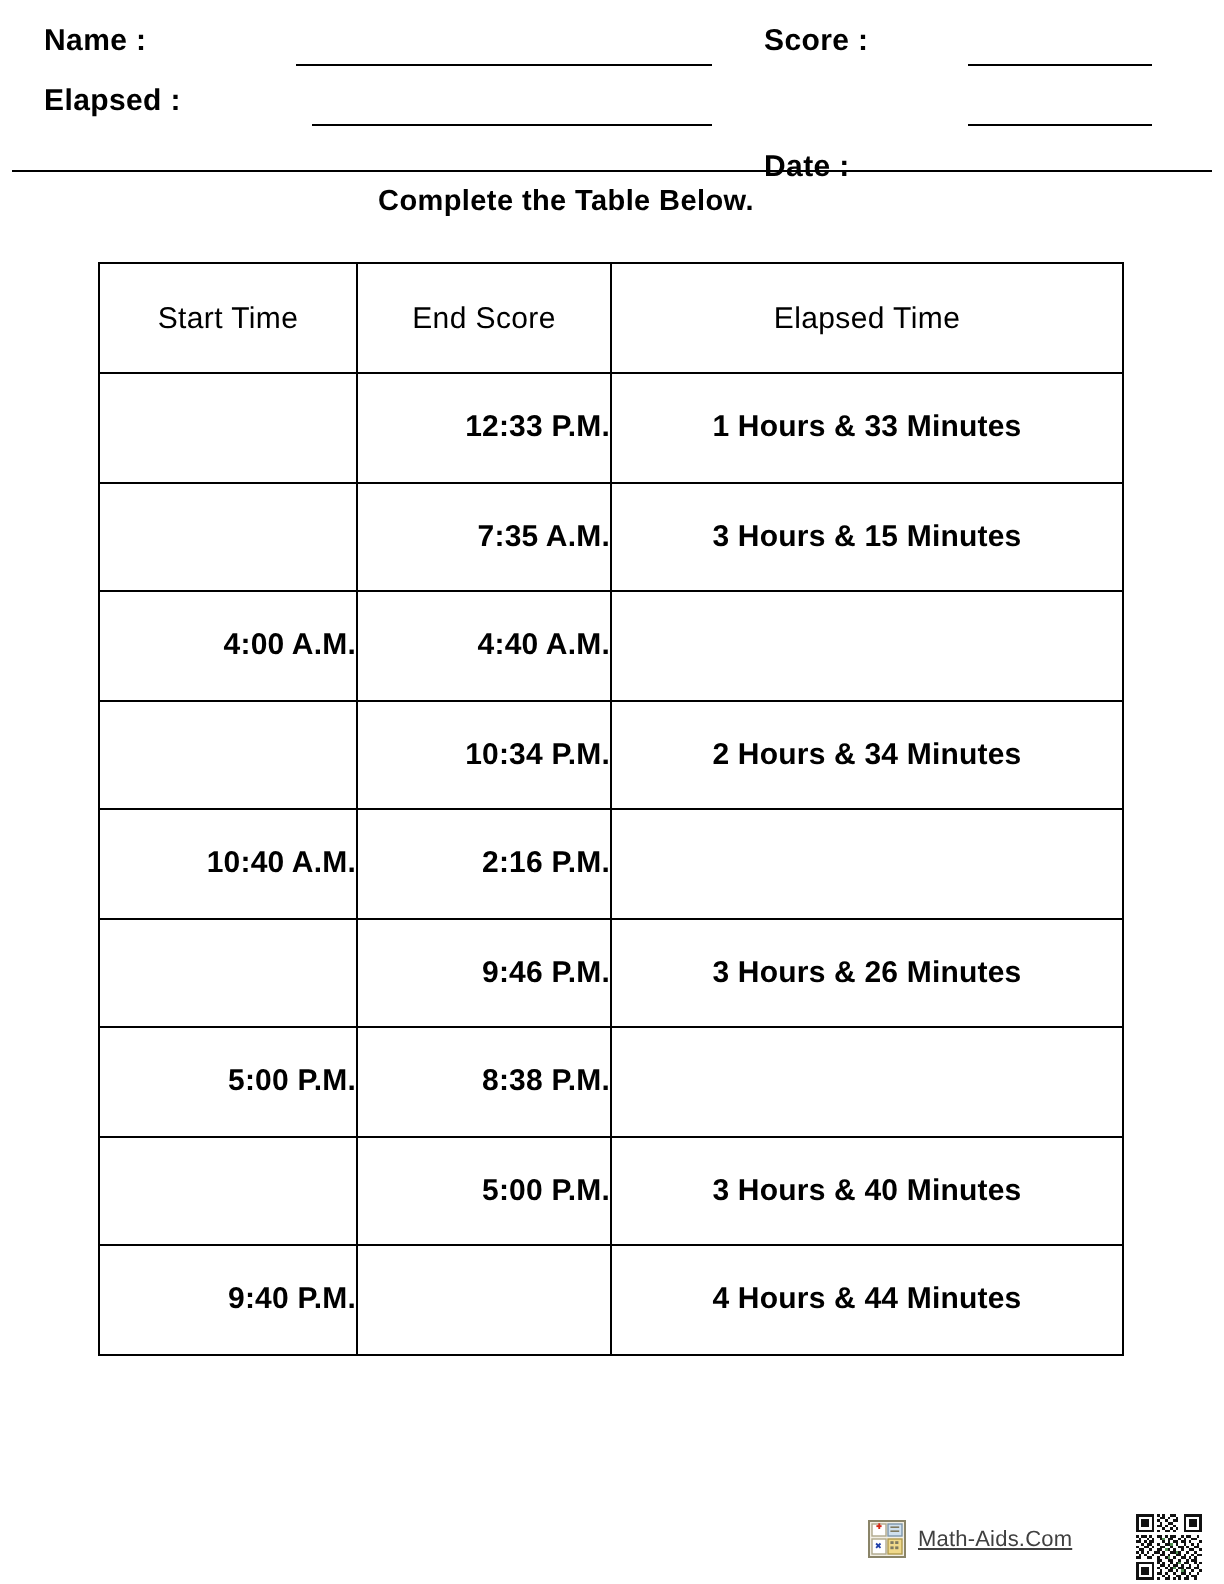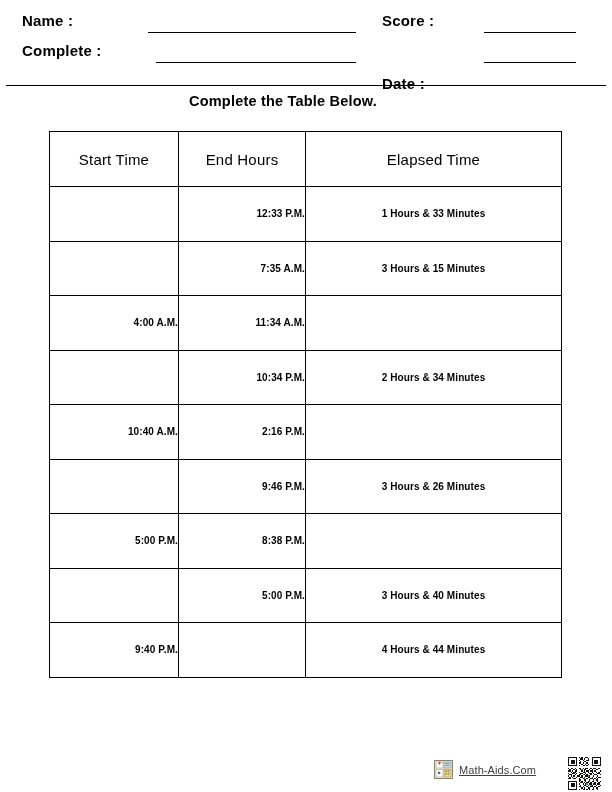--- a/index.html
+++ b/index.html
@@ -94,21 +94,21 @@
     height: 54px;
     font-size: 15px;
     font-weight: normal;
     text-align: center;
     vertical-align: middle;
     letter-spacing: 0.2px;
   }
 
   table.worksheet tbody td {
     height: 53.5px;
-    font-size: 10px;
+    font-size: 15px;
     font-weight: bold;
     vertical-align: middle;
     letter-spacing: 0.1px;
   }
   td.cell-start,
   td.cell-end {
     text-align: right;
     padding-right: 16px;
   }
   td.cell-elapsed {
@@ -153,21 +153,21 @@
   }
 </style>
 </head>
 <body>
 
 <div class="header-block">
 
   <span class="hdr-label lbl-name" style="top:12px;">Name :</span>
   <span class="blank-line line-name"></span>
 
-  <span class="hdr-label lbl-teacher" style="top:42px;">Complete :</span>
+  <span class="hdr-label lbl-teacher" style="top:42px;">Elapsed :</span>
   <span class="blank-line line-teacher"></span>
 
   <span class="hdr-label lbl-score" style="top:12px;">Score :</span>
   <span class="blank-line line-score"></span>
 
   <span class="hdr-label lbl-date" style="top:42px;margin-top:33px;">Date :</span>
   <span class="blank-line line-date"></span>
 
   <div class="hdr-rule"></div>
 </div>
@@ -177,38 +177,38 @@
 <div class="table-wrap">
   <table class="worksheet">
     <colgroup>
       <col class="c-start">
       <col class="c-end">
       <col class="c-elapsed">
     </colgroup>
     <thead>
       <tr>
         <th>Start Time</th>
-        <th>End Hours</th>
+        <th>End Score</th>
         <th>Elapsed Time</th>
       </tr>
     </thead>
     <tbody id="table-body">
         <tr>
           <td class="cell-start"></td>
           <td class="cell-end">12:33  P.M.</td>
           <td class="cell-elapsed">1  Hours &amp;  33  Minutes</td>
         </tr>
         <tr>
           <td class="cell-start"></td>
           <td class="cell-end">7:35  A.M.</td>
           <td class="cell-elapsed">3  Hours &amp;  15  Minutes</td>
         </tr>
         <tr>
           <td class="cell-start">4:00  A.M.</td>
-          <td class="cell-end">11:34  A.M.</td>
+          <td class="cell-end">4:40  A.M.</td>
           <td class="cell-elapsed"></td>
         </tr>
         <tr>
           <td class="cell-start"></td>
           <td class="cell-end">10:34  P.M.</td>
           <td class="cell-elapsed">2  Hours &amp;  34  Minutes</td>
         </tr>
         <tr>
           <td class="cell-start">10:40  A.M.</td>
           <td class="cell-end">2:16  P.M.</td>

